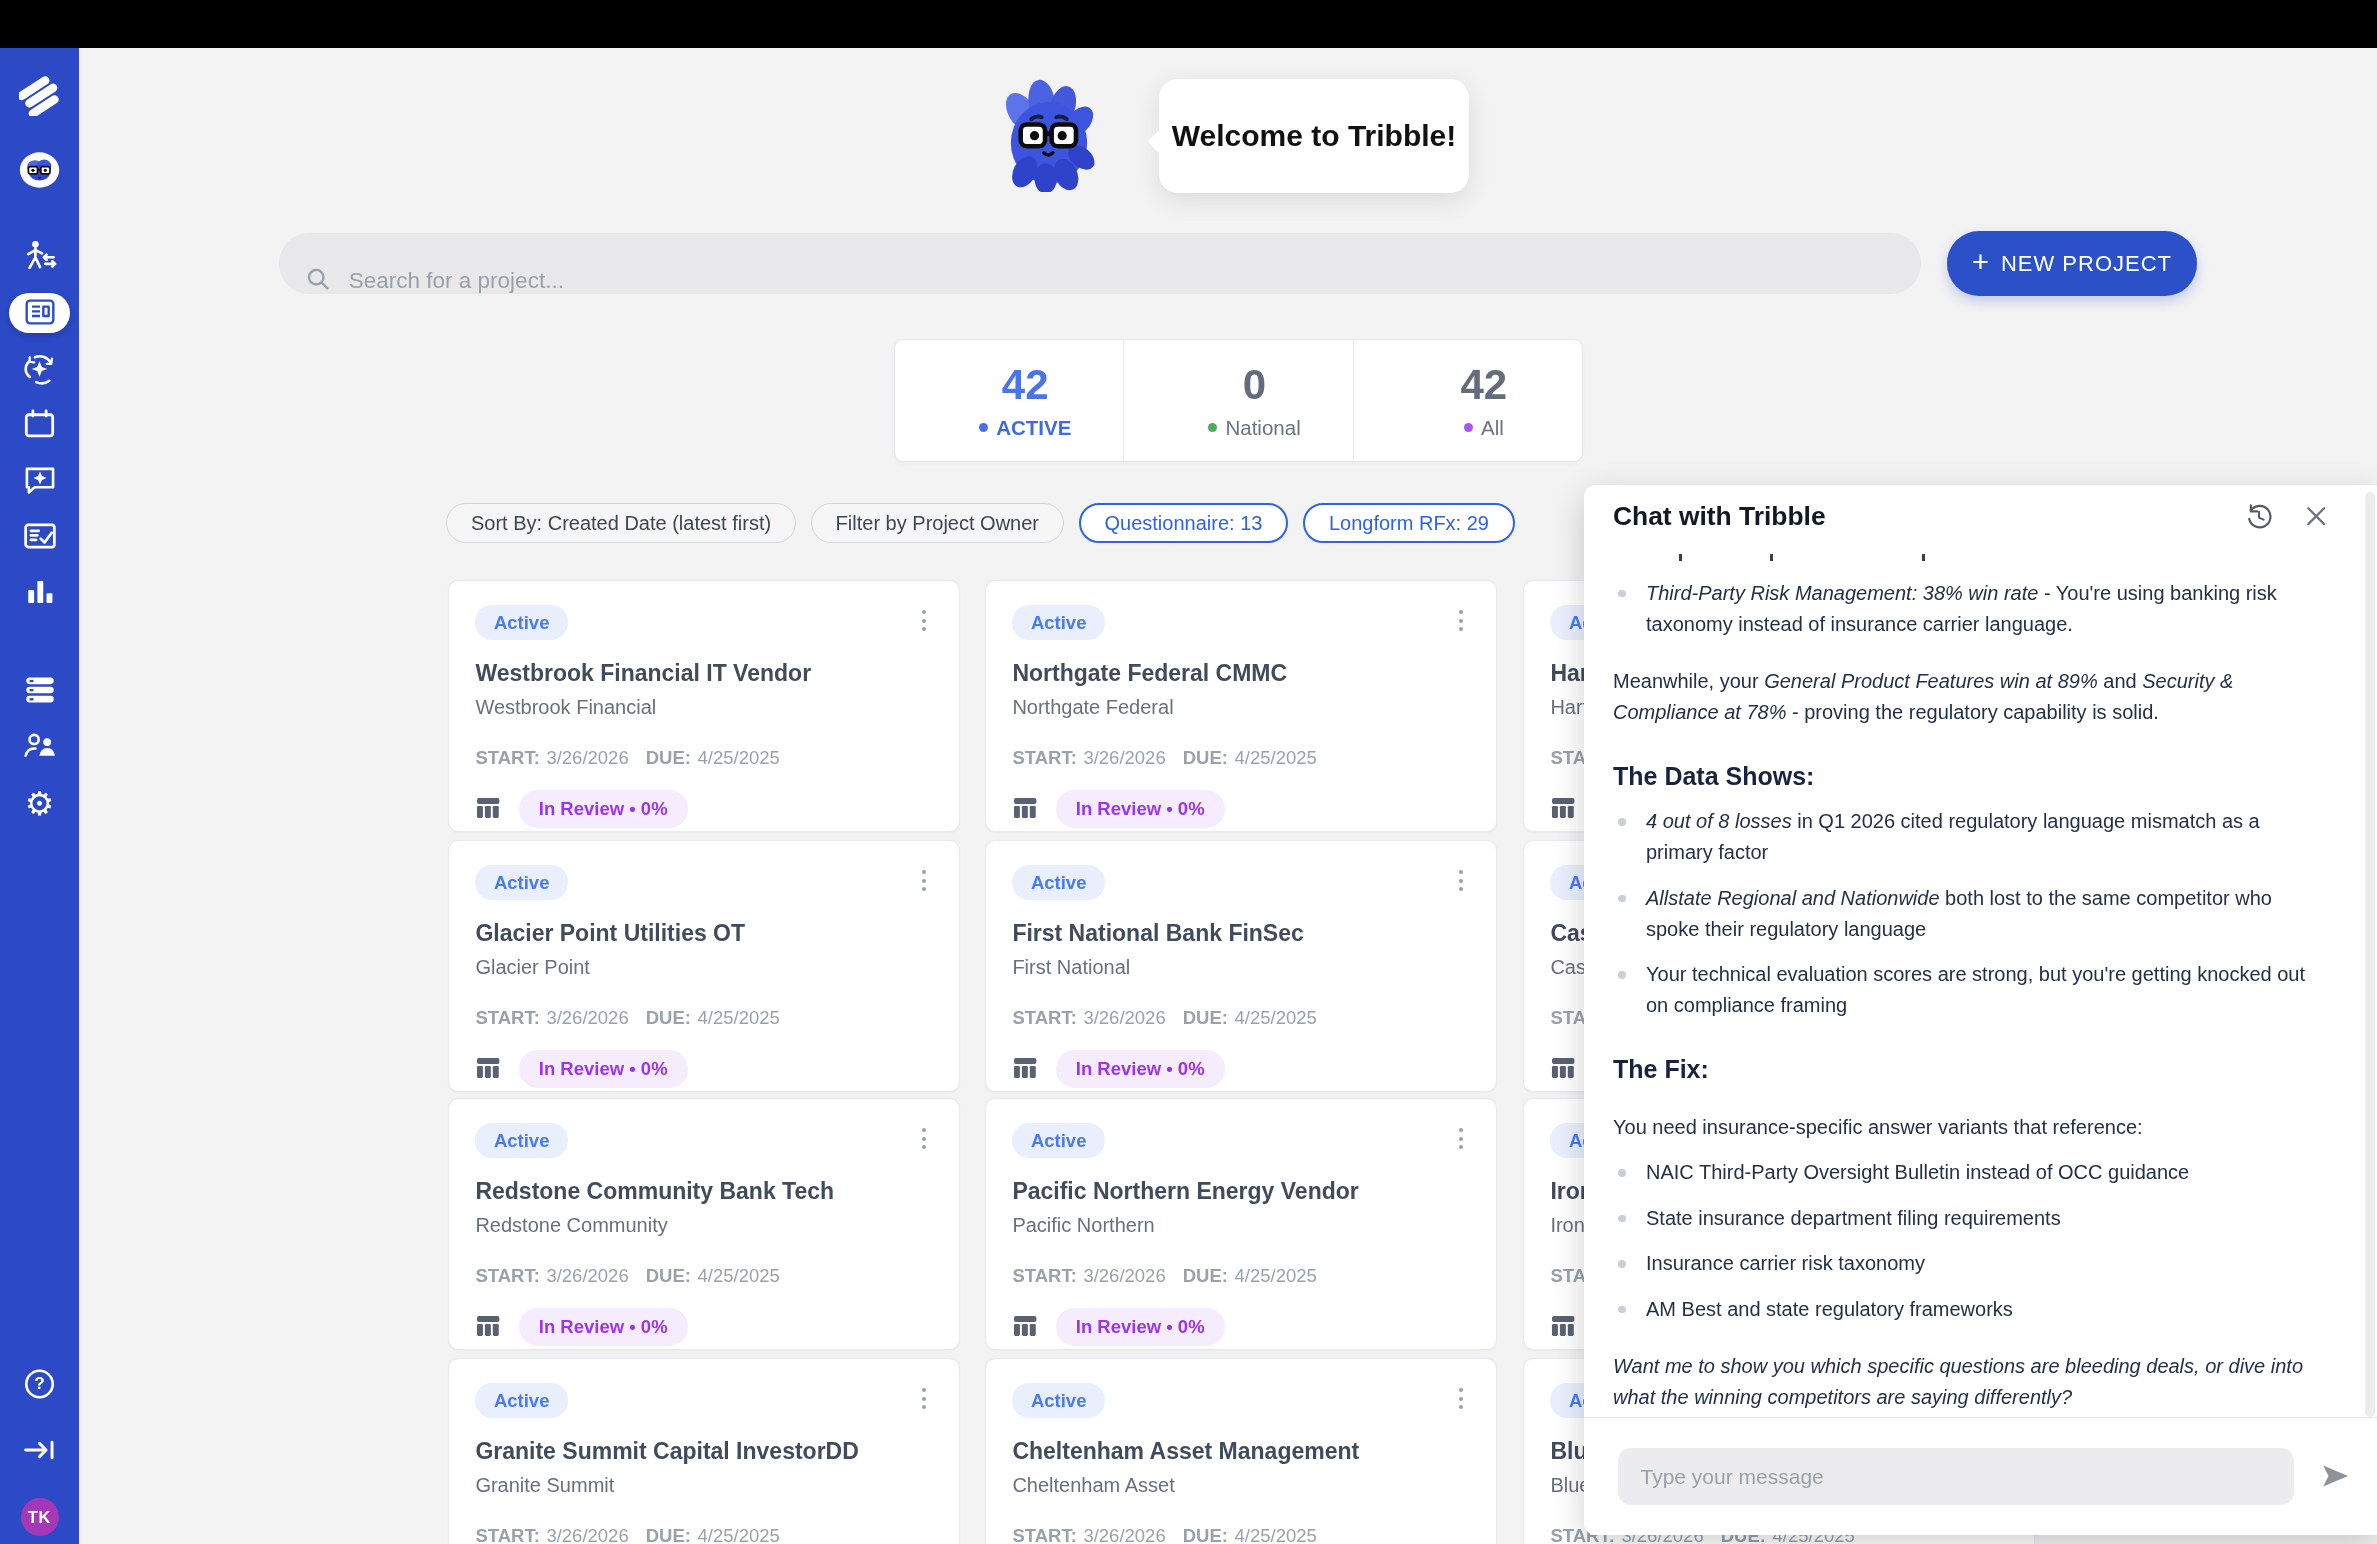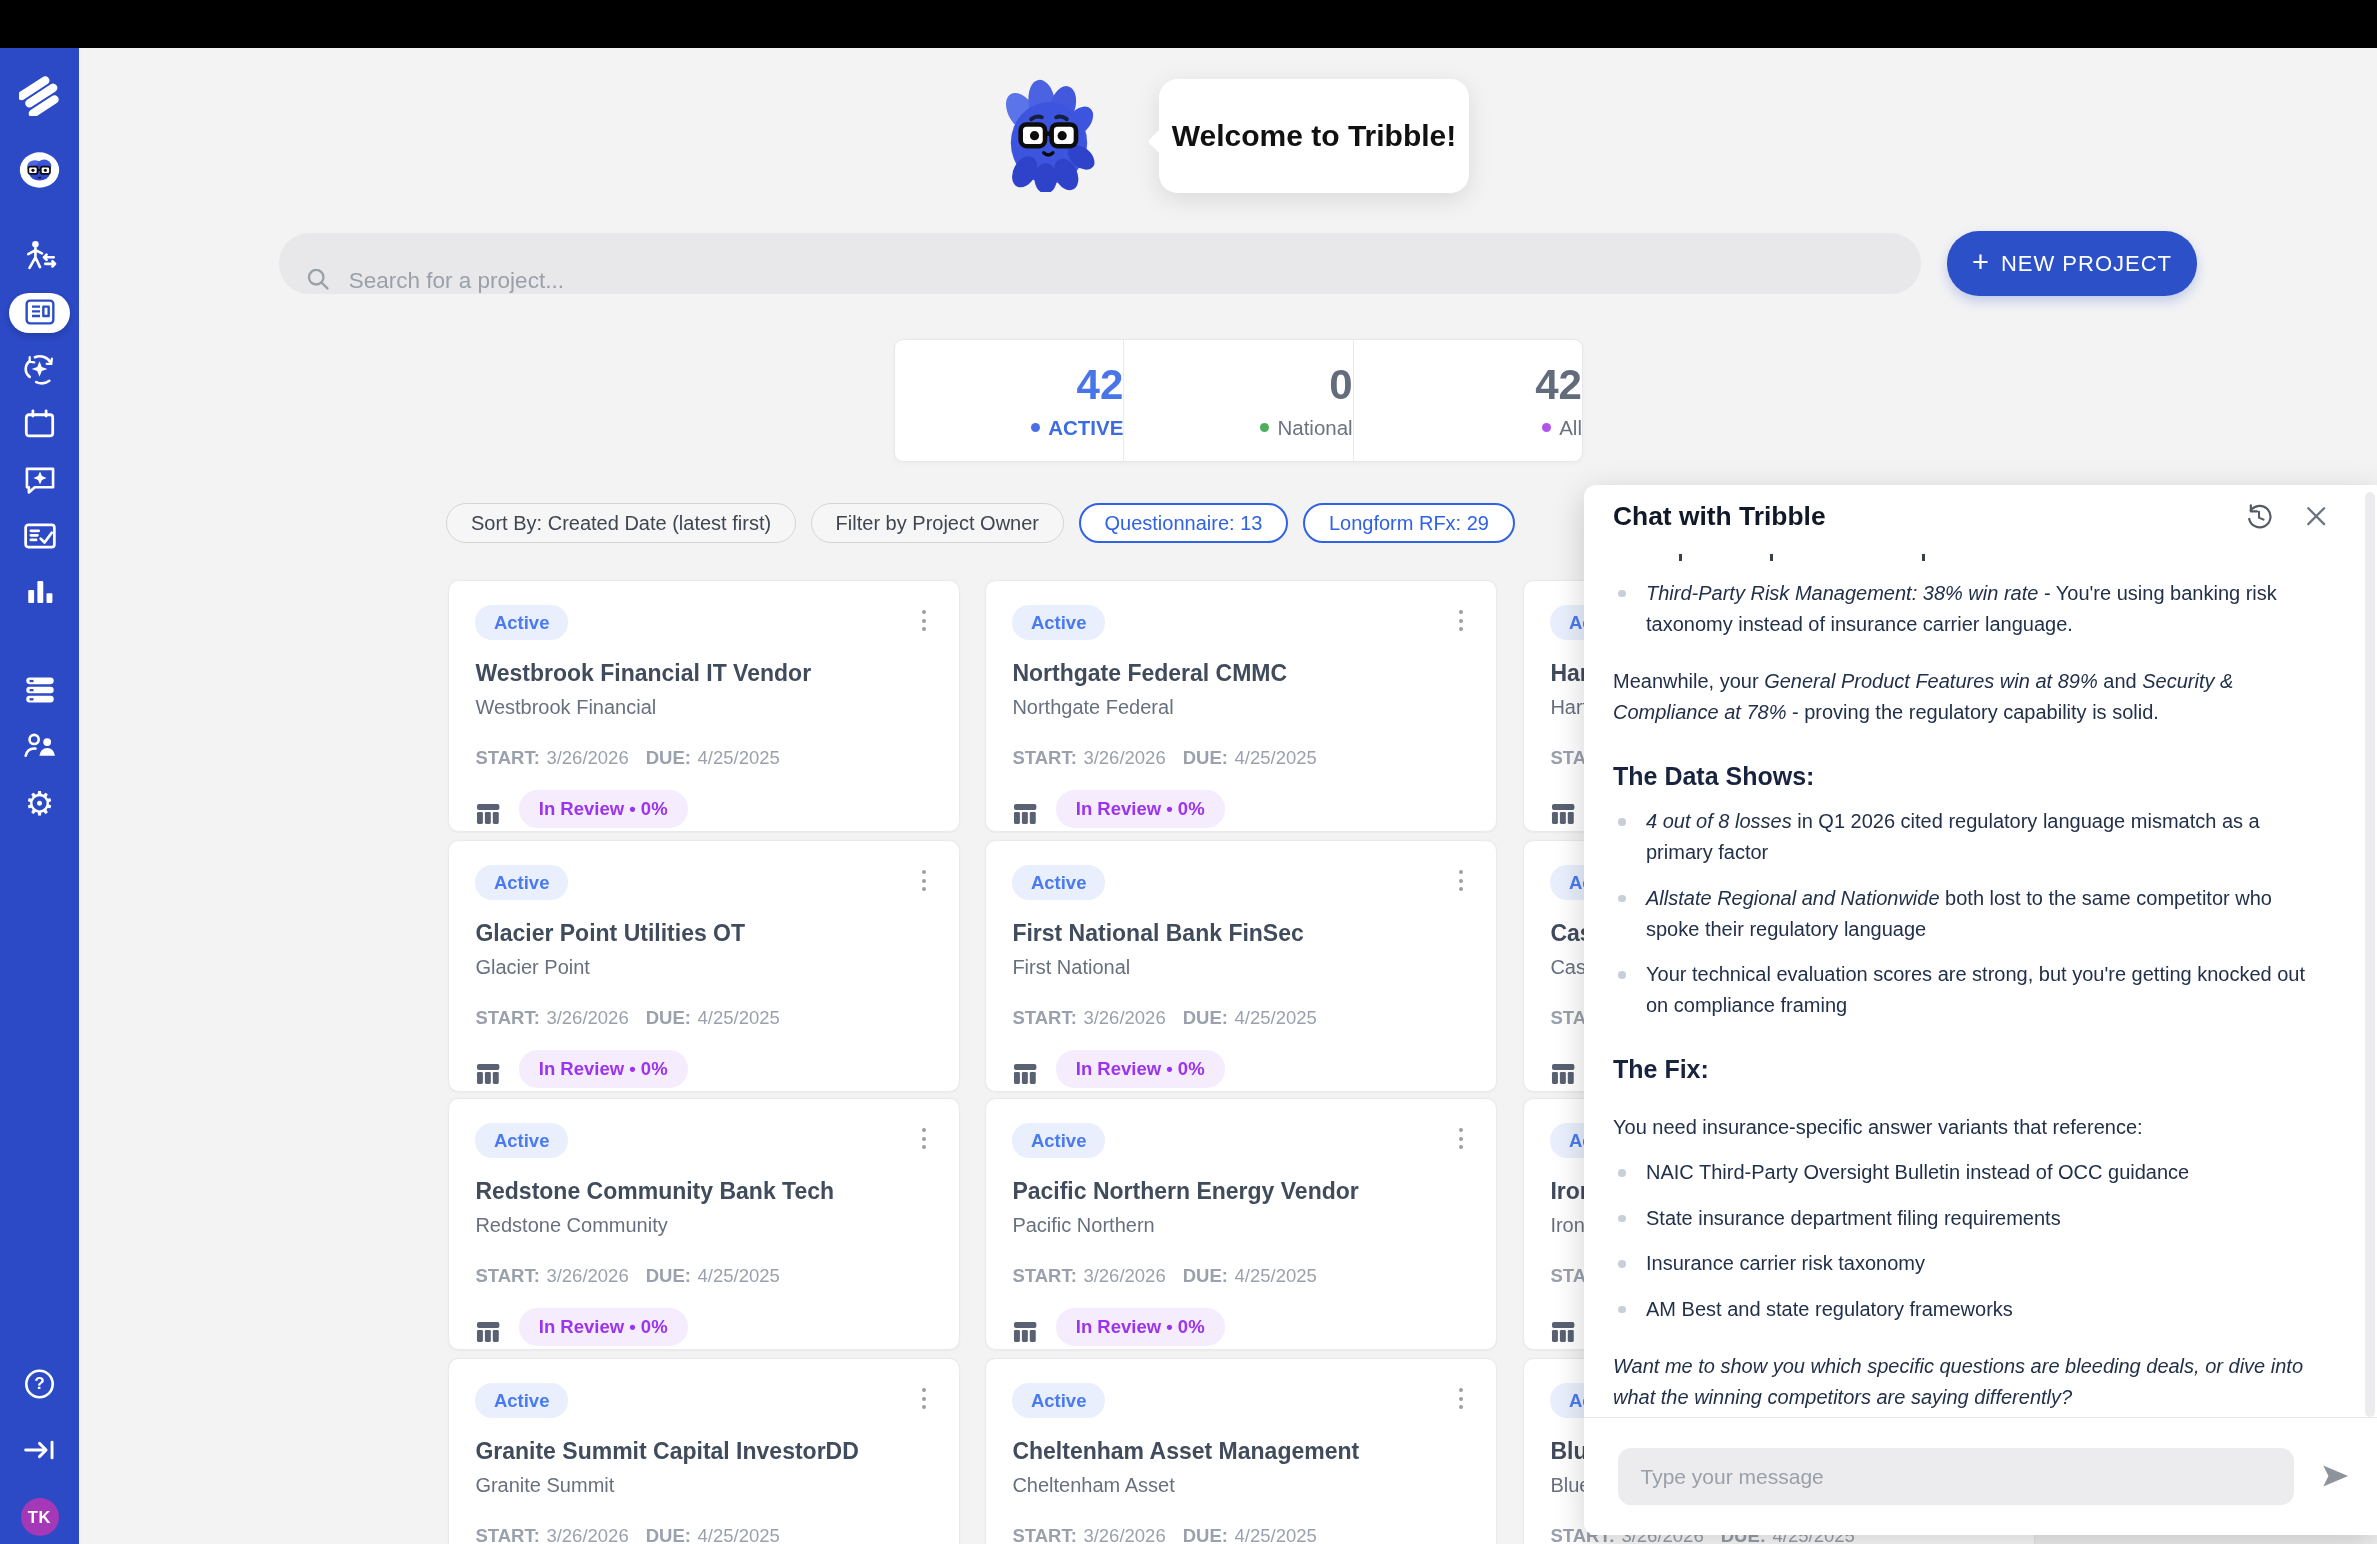--- a/index.html
+++ b/index.html
@@ -28,21 +28,21 @@
   .search input { flex:1; border:none; outline:none; background:transparent; font-size:22.5px; color:#374151; font-family:inherit; }
   .search input::placeholder { color:#9aa0a8; }
   .btn-new { position:absolute; left:1947px; top:231px; width:250px; height:65px; background:#2b50c8; border:none; border-radius:32px;
              color:#fff; display:flex; align-items:center; justify-content:center; gap:12px; cursor:pointer;
              box-shadow:0 5.3px 12px rgba(43,80,200,.25); }
   .btn-new .plus { font-size:29px; font-weight:400; line-height:1; margin-top:-2.6px; }
   .btn-new .lbl { font-size:22px; font-weight:500; letter-spacing:1px; }
   
   .stats { position:absolute; left:894px; top:339px; width:689px; height:123px; background:#fff; border:0.7px solid #e7e8ec;
            border-radius:9.2px; display:flex; box-shadow:0 1.3px 4px rgba(0,0,0,.03); }
-  .stat { flex:1; display:flex; flex-direction:column; align-items:flex-end; justify-content:center; gap:6.6px; cursor:pointer;padding-left:32px; }
+  .stat { flex:1; display:flex; flex-direction:column; align-items:center; justify-content:center; gap:6.6px; cursor:pointer;padding-left:32px; }
   .stat + .stat { border-left:0.7px solid #e9eaee; }
   .stat .num { font-size:42px; font-weight:600; }
   .stat .lab { display:flex; align-items:center; gap:8px; font-size:20.5px; }
   .stat .dot { width:9.2px; height:9.2px; border-radius:50%; }
   
   .chips { position:absolute; left:446px; top:503px; display:flex; gap:14.5px; }
   .chip { height:40px; border-radius:20px; background:#f6f6f7; border:1.3px solid #d3d5d9; color:#3f4650;
           font-size:20px; display:flex; align-items:center; padding:0 24px; white-space:nowrap; cursor:pointer; }
   .chip.blue { border:2px solid #2f62e4; color:#2f62e4; background:#fff; }
   
@@ -50,21 +50,21 @@
           padding:24px 26.4px; box-shadow:0 0.7px 2px rgba(0,0,0,.04); cursor:pointer; }
   .card-head { display:flex; justify-content:space-between; align-items:flex-start; }
   .badge-active { background:#e9effc; color:#4a7af0; font-size:18.5px; font-weight:600; padding:6.6px 18.5px; border-radius:17px; }
   .kebab { display:flex; flex-direction:column; gap:4.6px; padding:5.3px 6.6px; cursor:pointer; }
   .kebab i { width:4px; height:4px; border-radius:50%; background:#9aa0a8; }
   .card-title { margin-top:20px; font-size:23px; font-weight:700; color:#404b5c; white-space:nowrap; overflow:hidden; }
   .card-sub { margin-top:9.2px; font-size:20px; color:#68707f; white-space:nowrap; overflow:hidden; }
   .card-dates { margin-top:28px; font-size:18.5px; color:#9aa1ac; white-space:nowrap; }
   .card-dates b { font-weight:700; margin-right:6.6px; }
   .card-dates .due-group { margin-left:17px; }
-  .card-foot { margin-top:21px; display:flex; align-items:flex-end; gap:17px; }
+  .card-foot { margin-top:21px; display:flex; align-items:center; gap:17px; }
   .badge-review { background:#f5ecfe; color:#9c33ee; font-size:18.5px; font-weight:600; padding:8px 20px; border-radius:18.5px; white-space:nowrap; }
   
   .chat { position:absolute; left:1584px; top:485px; width:794px; height:1050px; background:#fff; border-radius:12px 0 0 12px;
           box-shadow:0 9.2px 33px rgba(0,0,0,.18); z-index:50; }
   .chat-header { position:absolute; left:0; top:0; right:0; height:63px; display:flex; align-items:center; padding:0 29px; }
   .chat-title { font-size:26.4px; font-weight:800; color:#111827; flex:1; }
   .chat-hicons { display:flex; align-items:center; gap:29px; margin-right:20px; }
   .icon-btn { cursor:pointer; display:flex; align-items:center; justify-content:center; }
   .chat-scrollbar { position:absolute; right:2.6px; top:6.6px; width:10.6px; height:925px; background:#ececef; border-radius:5.3px; cursor:pointer; }
   .chat-body { position:absolute; left:0; top:66px; right:18.5px; height:865px; overflow:hidden; padding:0 37px 0 29px;

